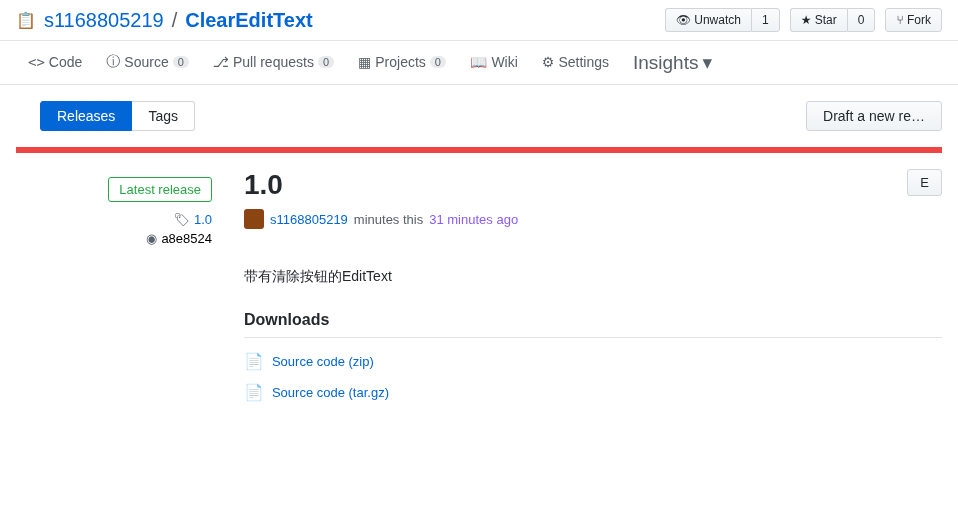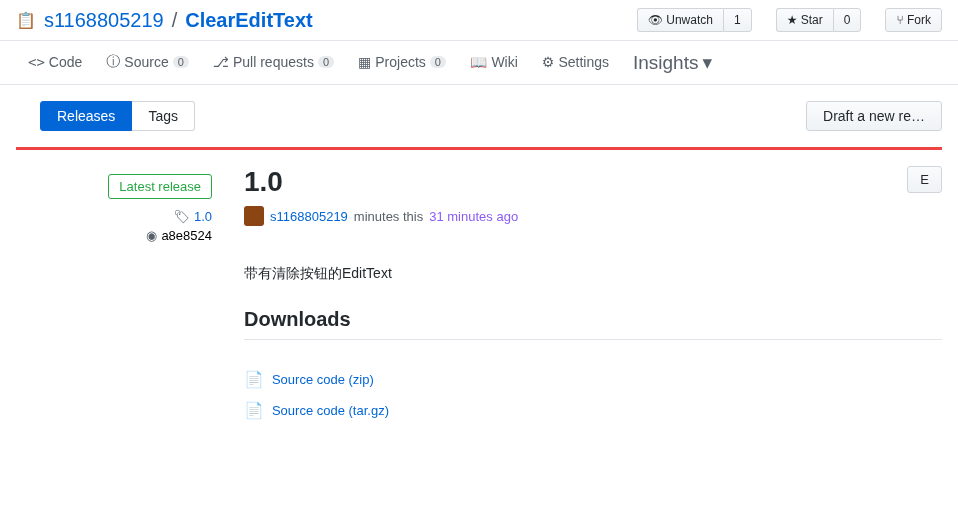--- a/index.html
+++ b/index.html
@@ -22,21 +22,21 @@
     }
     .repo-title .repo-icon {
       color: #586069;
       margin-right: 4px;
       font-size: 16px;
     }
     .repo-title a { color: #0366d6; text-decoration: none; }
     .repo-title .separator { color: #586069; margin: 0 4px; }
     .repo-actions {
       display: flex;
-      gap: 24px;
+      gap: 10px;
     }
     .btn-group {
       display: flex;
       align-items: center;
     }
     .action-btn {
       display: inline-flex;
       align-items: center;
       gap: 4px;
       padding: 4px 10px;
@@ -126,21 +126,21 @@
       border: 1px solid #d1d5da;
       border-radius: 3px;
       cursor: pointer;
       color: #24292e;
     }
 
     
     .release-layout {
       display: flex;
       gap: 0;
-      border-top: 3px solid #ef4444;
+      border-top: 6px solid #ef4444;
       padding-top: 16px;
     }
     .release-sidebar {
       width: 220px;
       min-width: 220px;
       padding-right: 24px;
       display: flex;
       flex-direction: column;
       align-items: flex-end;
       padding-top: 8px;
@@ -194,23 +194,23 @@
     }
     .release-meta a { color: #0366d6; text-decoration: none; }
     .release-description {
       font-size: 14px;
       color: #24292e;
       margin-bottom: 24px;
       line-height: 1.6;
       margin-top: 36px;
     }
     .downloads-section h3 {
-      font-size: 20px;
+      font-size: 16px;
       font-weight: 600;
-      margin-bottom: 24px;
+      margin-bottom: 8px;
       padding-bottom: 8px;
       border-bottom: 1px solid #e1e4e8;
     }
     .download-item {
       display: flex;
       align-items: center;
       gap: 8px;
       padding: 6px 0;
       font-size: 13px;
       color: #0366d6;

